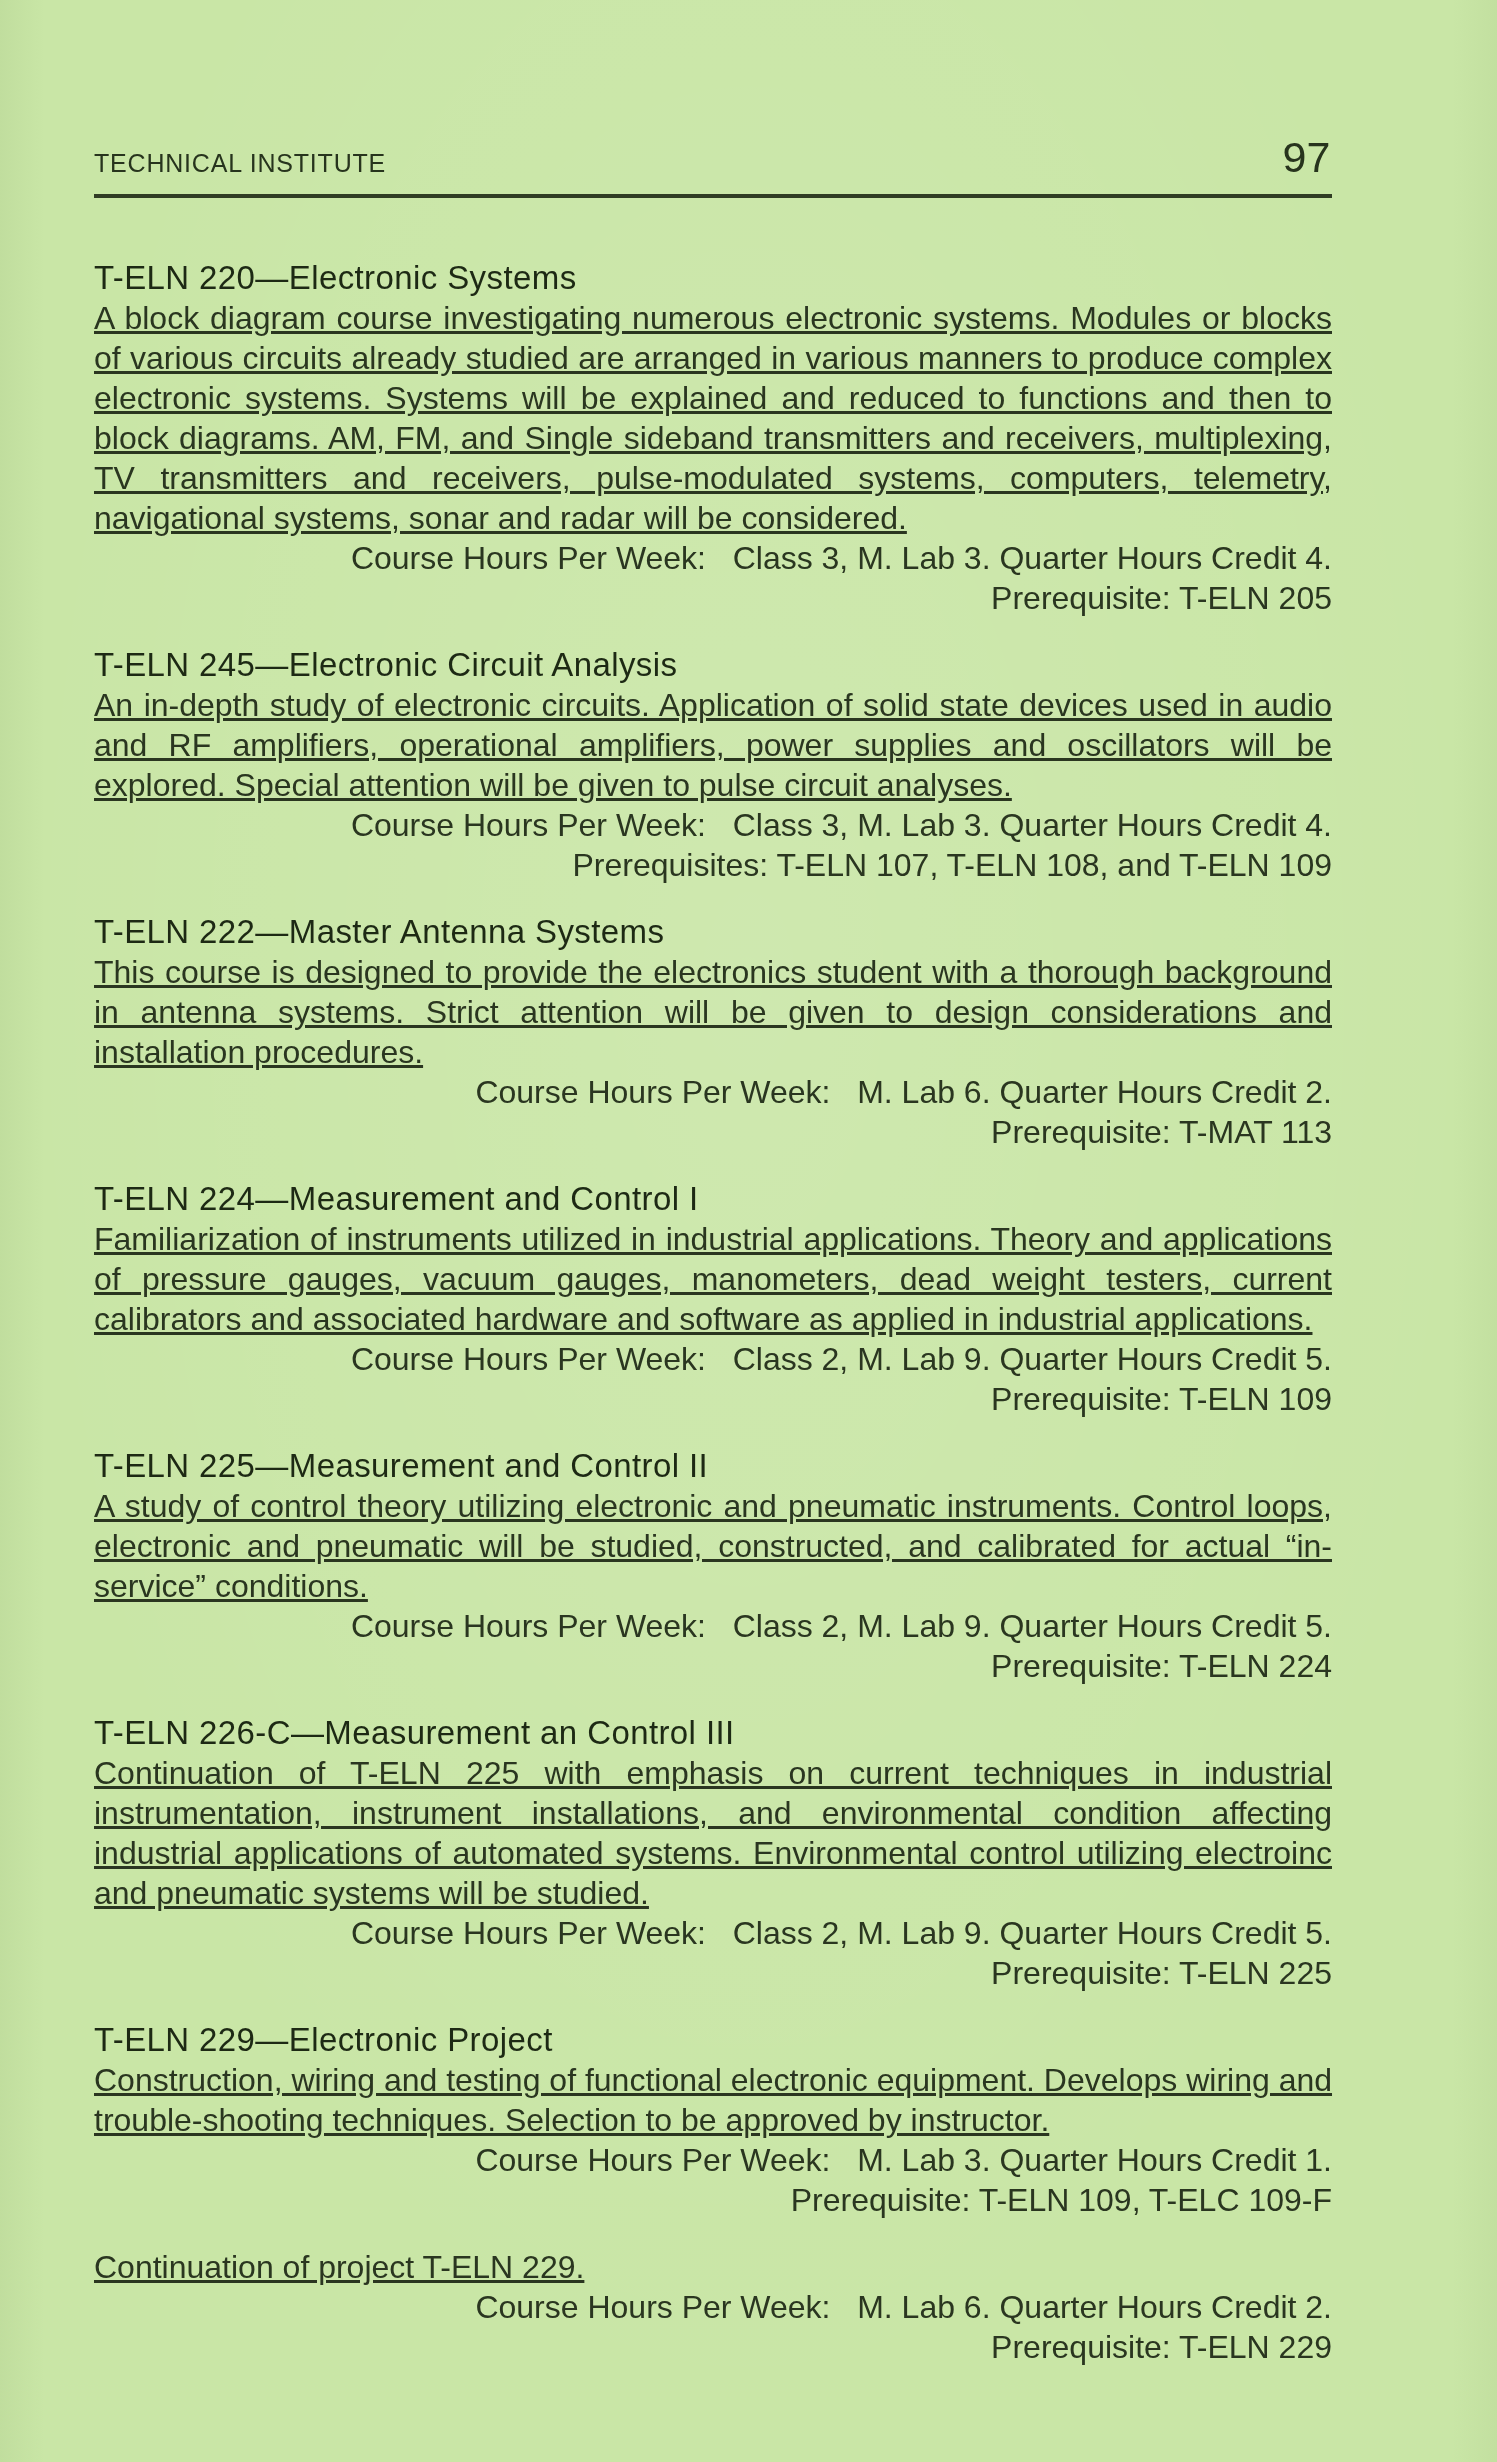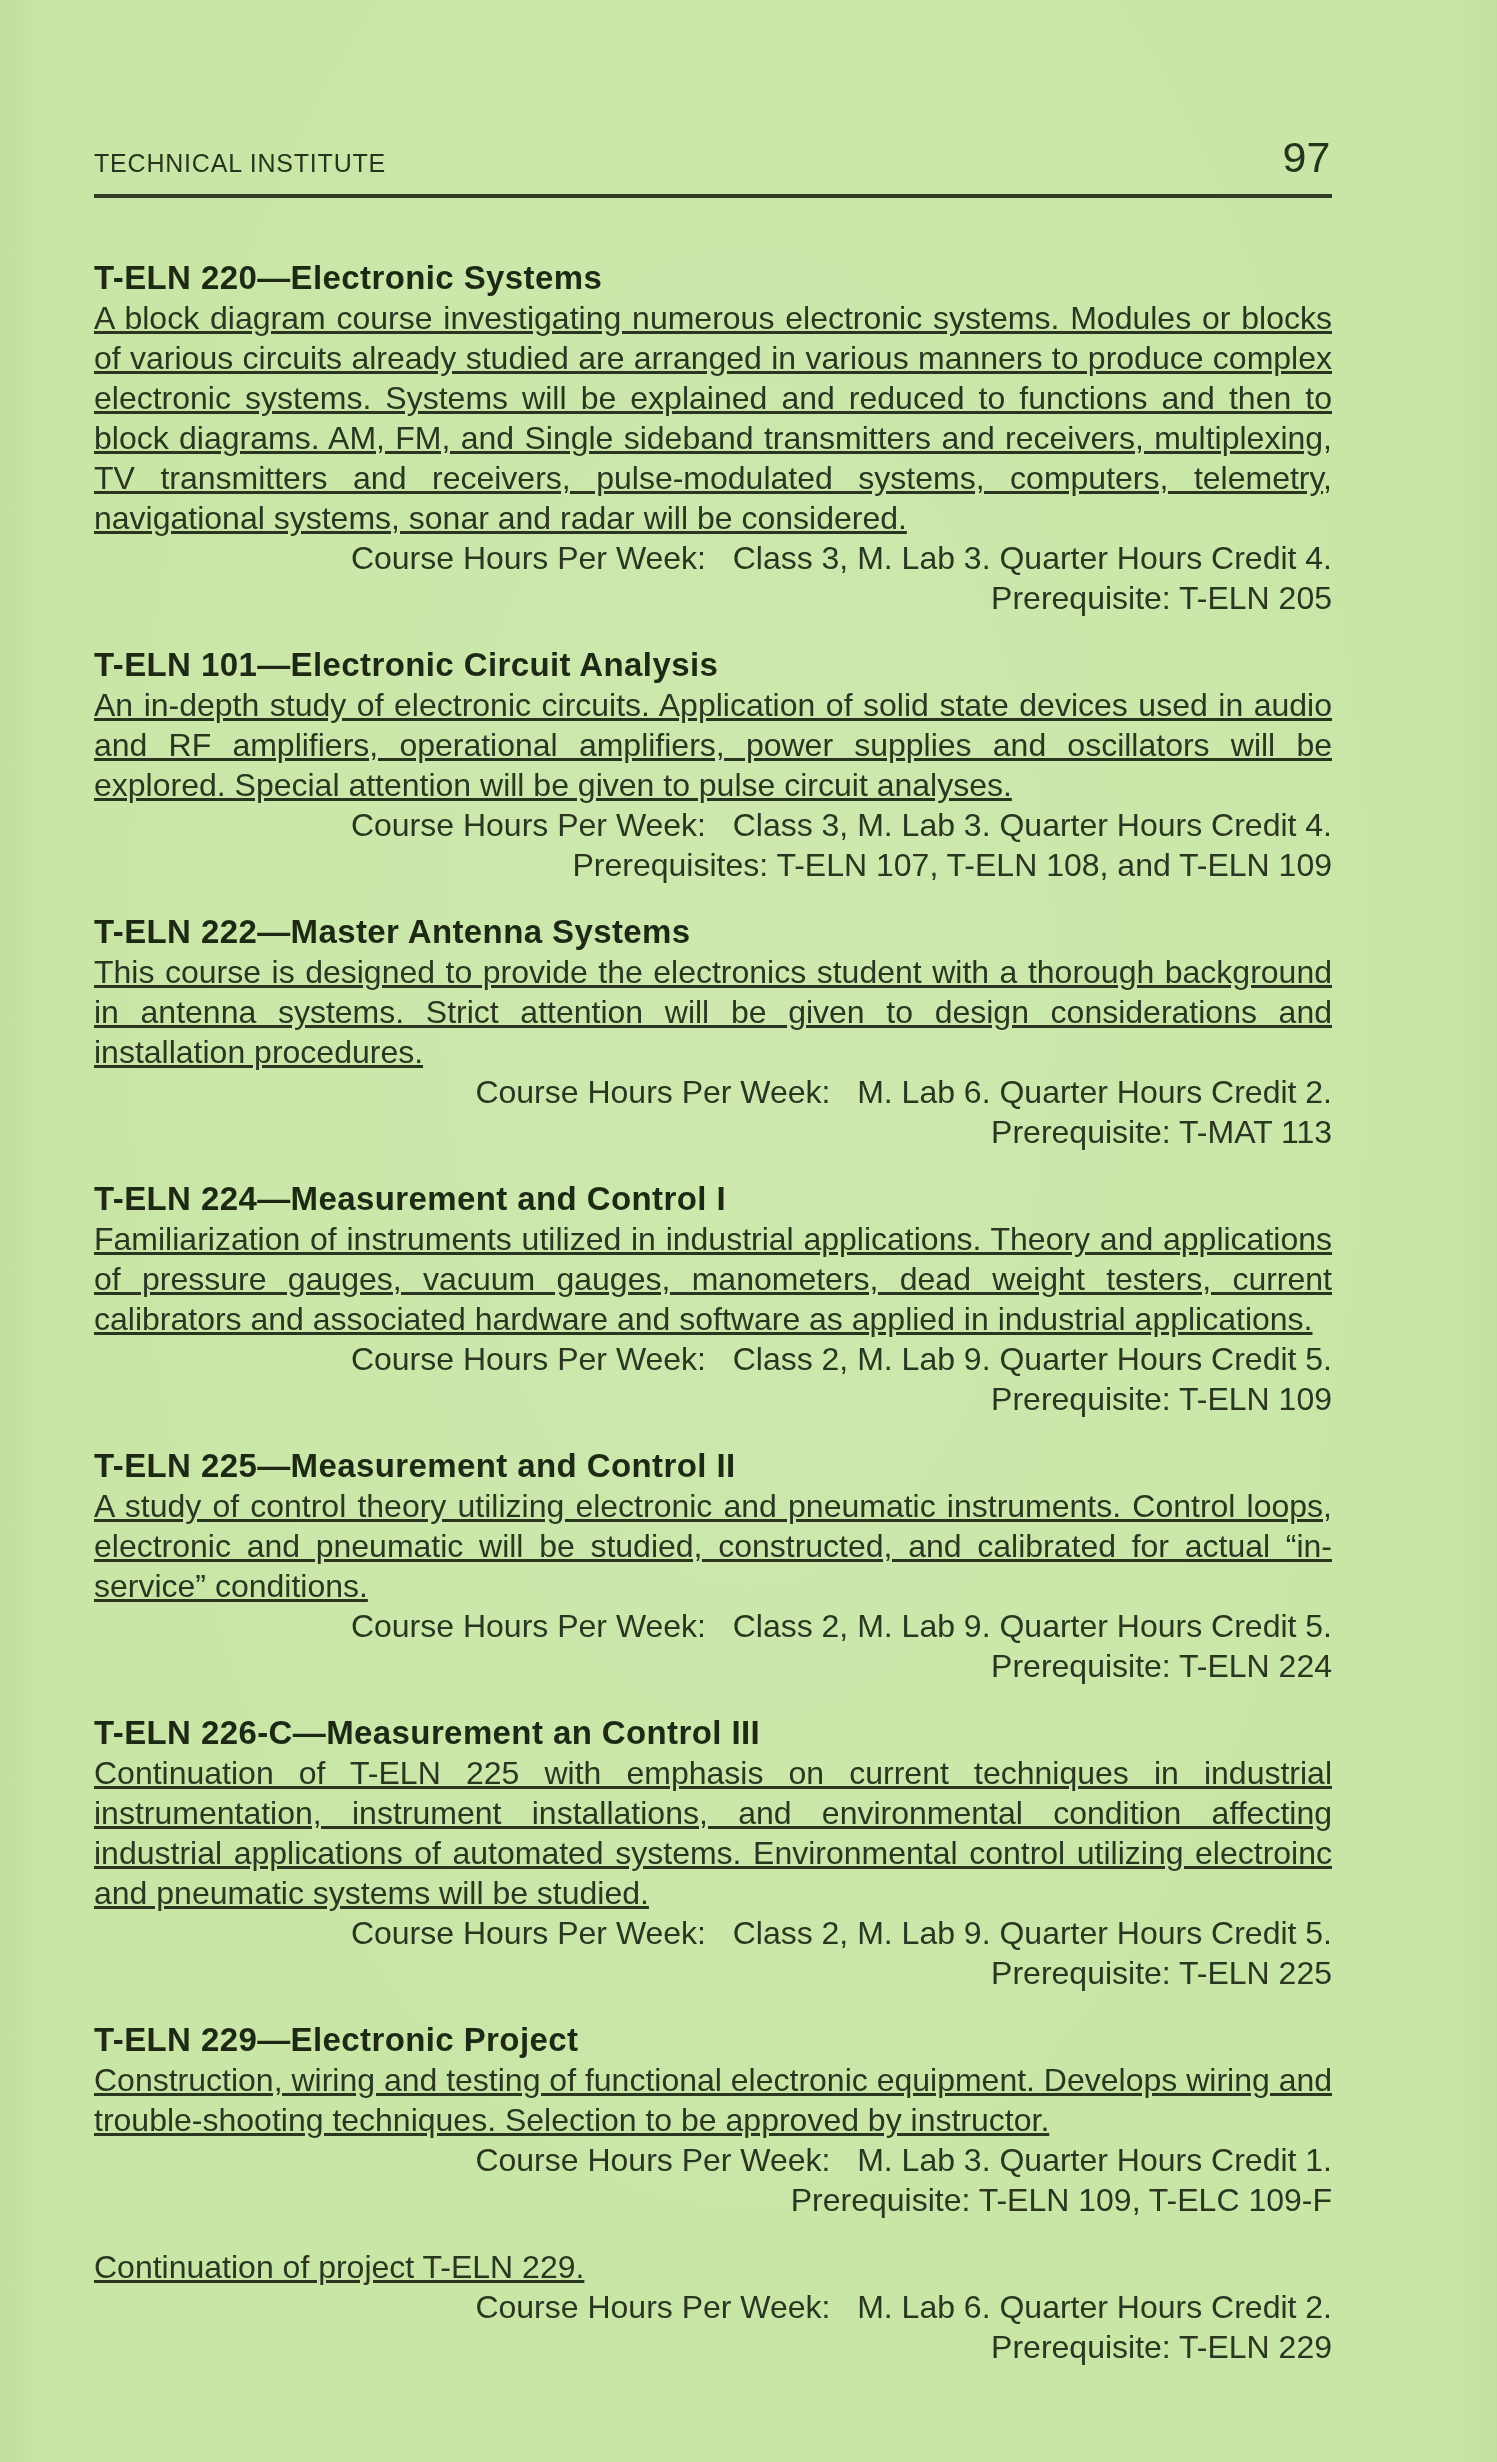--- a/index.html
+++ b/index.html
@@ -50,21 +50,21 @@
   .course {
     margin-top: 27px;
   }
   .course:first-of-type {
     margin-top: 60px;
   }
   .course-title {
     margin: 0;
     font-size: 33px;
     line-height: 40px;
-    font-weight: 700;
+    font-weight: 400;
     color: #1d2914;
     letter-spacing: 0.4px;
   }
   .course-desc {
     margin: 0;
     text-align: justify;
     color: #2a3620;
     text-decoration: underline;
   }
   .course-hours, .course-prereq {
@@ -86,21 +86,21 @@
     </div>
 
     <section class="course">
       <h2 class="course-title">T-ELN 220—Electronic Systems</h2>
       <p class="course-desc">A block diagram course investigating numerous electronic systems. Modules or blocks of various circuits already studied are arranged in various manners to produce complex electronic systems. Systems will be explained and reduced to functions and then to block diagrams. AM, FM, and Single sideband transmitters and receivers, multiplexing, TV transmitters and receivers, pulse-modulated systems, computers, telemetry, navigational systems, sonar and radar will be considered.</p>
       <p class="course-hours">Course Hours Per Week:&nbsp;&nbsp;&nbsp;Class 3, M. Lab 3. Quarter Hours Credit 4.</p>
       <p class="course-prereq">Prerequisite: T-ELN 205</p>
     </section>
 
     <section class="course">
-      <h2 class="course-title">T-ELN 101—Electronic Circuit Analysis</h2>
+      <h2 class="course-title">T-ELN 245—Electronic Circuit Analysis</h2>
       <p class="course-desc">An in-depth study of electronic circuits. Application of solid state devices used in audio and RF amplifiers, operational amplifiers, power supplies and oscillators will be explored. Special attention will be given to pulse circuit analyses.</p>
       <p class="course-hours">Course Hours Per Week:&nbsp;&nbsp;&nbsp;Class 3, M. Lab 3. Quarter Hours Credit 4.</p>
       <p class="course-prereq">Prerequisites: T-ELN 107, T-ELN 108, and T-ELN 109</p>
     </section>
 
     <section class="course">
       <h2 class="course-title">T-ELN 222—Master Antenna Systems</h2>
       <p class="course-desc">This course is designed to provide the electronics student with a thorough background in antenna systems. Strict attention will be given to design considerations and installation procedures.</p>
       <p class="course-hours">Course Hours Per Week:&nbsp;&nbsp;&nbsp;M. Lab 6. Quarter Hours Credit 2.</p>
       <p class="course-prereq">Prerequisite: T-MAT 113</p>

